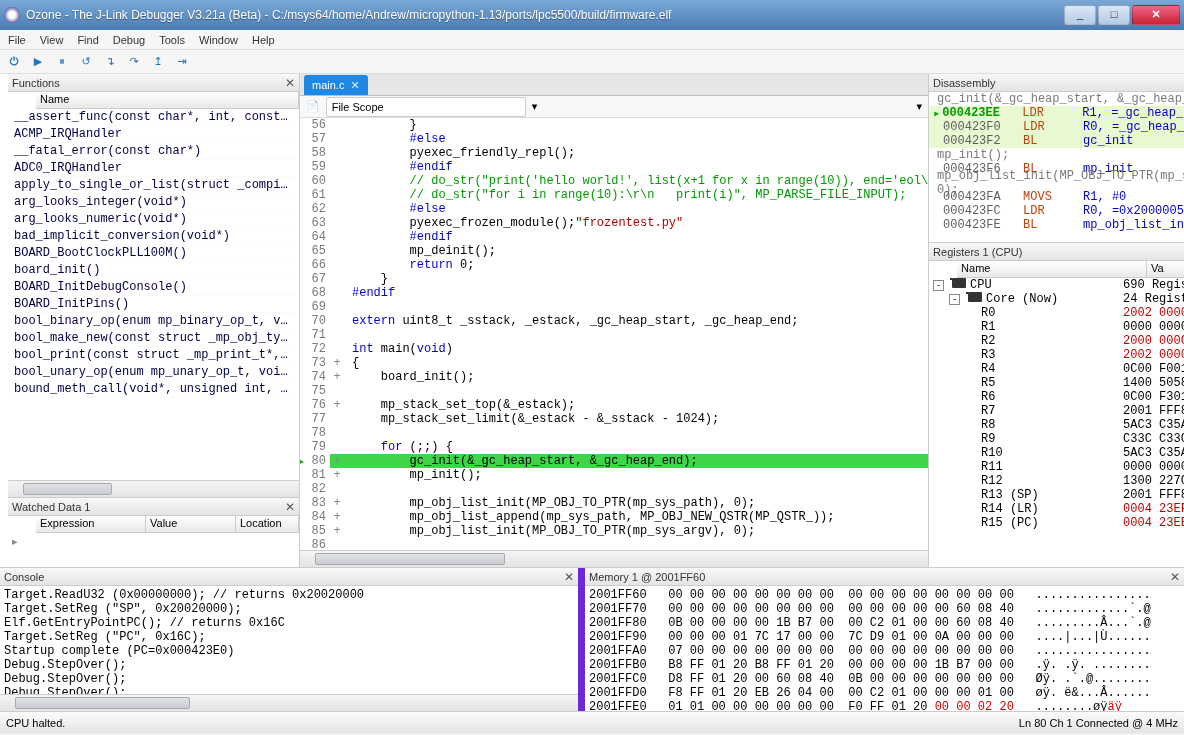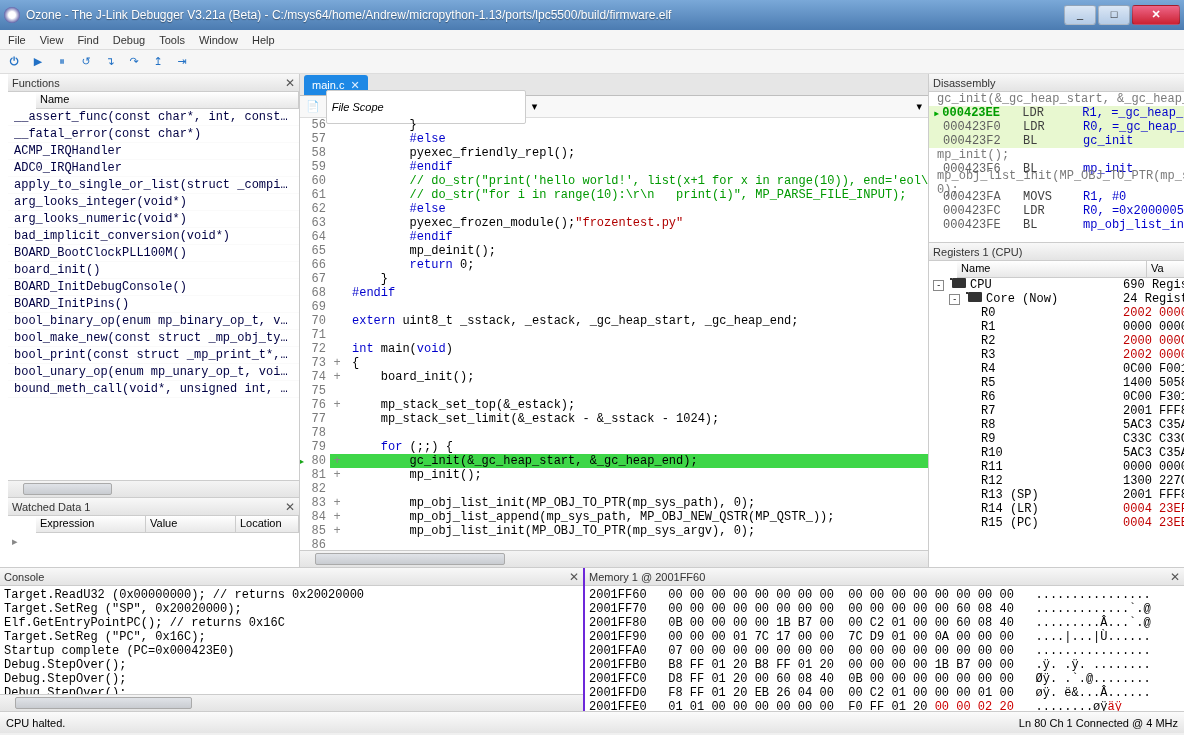--- a/index.html
+++ b/index.html
@@ -24,21 +24,21 @@
 .pane-title .closex { position:absolute; right:4px; font-size:12px; color:#555; }
 .col-hdr { height:17px; background:linear-gradient(#fff,#e8e8e8); border-bottom:1px solid #ccc; display:flex; font-size:11px;margin-left:28px; }
 .col-hdr > div { padding:1px 4px; border-right:1px solid #ccc; }
 .func-list { flex:1; overflow:hidden; font-family:'Courier New',monospace; font-size:12px; color:#004; }
 .func-list div { padding:1px 6px; white-space:nowrap; overflow:hidden; text-overflow:ellipsis; border-bottom:1px solid #fafafa; }
 .watched { height:70px; border-top:1px solid #ccc; }
 .tabs-row { height:22px; display:flex; align-items:flex-end; background:#e6e6e6; border-bottom:1px solid #bfbfbf; padding:0 4px; }
 .src-tab { height:20px; background:#1e88e5; color:#fff; border-radius:3px 3px 0 0; display:flex; align-items:center; padding:0 8px; font-size:11px; gap:6px; }
 .src-tab .x { color:#dfeeff; }
 .scope-row { height:22px; background:#f8f8f8; border-bottom:1px solid #ddd; display:flex; align-items:center; padding:0 6px; gap:6px; }
-.scope-row input { border:1px solid #ccc; padding:1px 5px; font-size:11px; border-radius:2px; height:34px;font-style:italic; }
+.scope-row input { border:1px solid #ccc; padding:1px 5px; font-size:11px; border-radius:2px; height:20px; }
 .scope-row input.scope { width:200px; }
 .scope-row input.func { width:230px; }
 .scope-row input.func::placeholder { font-style:italic; color:#888; }
 .fgap { flex:1; }
 .src { flex:1; overflow:auto; font-family:'Courier New',monospace; font-size:12px; white-space:pre; position:relative; }
 .src-line { display:flex; height:14px; align-items:center; }
 .ln { width:30px; text-align:right; color:#7a7a7a; padding-right:4px; flex-shrink:0; }
 .gut { width:14px; flex-shrink:0; text-align:center; color:#888; }
 .code { padding-left:8px; }
 .kw { color:#0000cc; }
@@ -46,34 +46,34 @@
 .str { color:#b00000; }
 .pp { color:#0000cc; }
 .hl-green { background:#3ed648; }
 .hl-green .ln { background:#fff; }
 .arrow { color:#19a519; position:absolute; left:-2px; }
 .disasm { height:150px; font-family:'Courier New',monospace; font-size:12px; overflow:hidden; }
 .dis-row { display:flex; padding:0 4px; height:14px; align-items:center; }
 .dis-row.hl { background:#e8f8d0; }
 .dis-addr { width:80px; color:#5e5e5e; }
 .dis-addr.grn { color:#009c00; font-weight:bold; }
-.dis-op { width:60px; color:#404040; }
+.dis-op { width:60px; color:#c2410c; }
 .dis-arg { color:#0000cc; }
 .dis-func { color:#7a7a7a; padding-left:4px; }
 .regs { flex:1; overflow:hidden; border-top:1px solid #ccc; }
 .reg-body { overflow:auto; height:calc(100% - 35px); }
 .reg-row { display:flex; padding:0 4px; font-family:'Courier New',monospace; font-size:12px; height:14px; align-items:center; }
 .reg-row .n { width:190px; }
 .reg-row .v { color:#c00000; }
 .reg-row .v.k { color:#000; }
 .tree-ic { display:inline-block; width:11px; height:11px; border:1px solid #888; background:#fff; text-align:center; line-height:9px; font-size:9px; margin-right:4px; font-family:monospace; }
 .chip { display:inline-block; width:14px; height:10px; background:#333; border-radius:1px; margin:0 4px; position:relative; }
 .chip::before,.chip::after { content:''; position:absolute; width:2px; height:2px; background:#333; left:-2px; }
 .bottom { display:flex; height:144px; border-top:1px solid #ccc; background:#fff; }
-.console-pane { width:585px; display:flex; flex-direction:column; border-right:2px solid #6d28d9; }
+.console-pane { width:585px; display:flex; flex-direction:column; border-right:7px solid #6d28d9; }
 .memory-pane { flex:1; display:flex; flex-direction:column; }
 .mono { font-family:'Courier New',monospace; font-size:12px; padding:2px 4px; overflow:auto; flex:1; white-space:pre; }
 .mono .red { color:#c00; }
 .status-bar { height:22px; background:linear-gradient(#fbfbfb,#e5e5e5); border-top:1px solid #ccc; display:flex; align-items:center; padding:0 6px; font-size:11px; }
 .status-bar .fill { flex:1; }
 .hscroll { height:17px; background:linear-gradient(#f4f4f4,#e4e4e4); border-top:1px solid #ccc; position:relative; }
 .hscroll::before { content:''; position:absolute; left:15px; width:30%; top:2px; bottom:2px; background:linear-gradient(#e0e3e8,#c9ccd1); border:1px solid #aaa; border-radius:2px; }
 </style>
 </head>
 <body>
@@ -114,22 +114,22 @@
   <div class="left">
     <div class="pane-title">
       <span>Functions</span>
       <span class="closex">✕</span>
     </div>
     <div class="col-hdr">
       <div style="flex:1">Name</div>
     </div>
     <div class="func-list" id="func-list">
         <div>__assert_func(const char*, int, const char</div>
+        <div>ACMP_IRQHandler</div>
         <div>__fatal_error(const char*)</div>
-        <div>ACMP_IRQHandler</div>
         <div>ADC0_IRQHandler</div>
         <div>apply_to_single_or_list(struct _compiler_t</div>
         <div>arg_looks_integer(void*)</div>
         <div>arg_looks_numeric(void*)</div>
         <div>bad_implicit_conversion(void*)</div>
         <div>BOARD_BootClockPLL100M()</div>
         <div>board_init()</div>
         <div>BOARD_InitDebugConsole()</div>
         <div>BOARD_InitPins()</div>
         <div>bool_binary_op(enum mp_binary_op_t, void*,</div>

